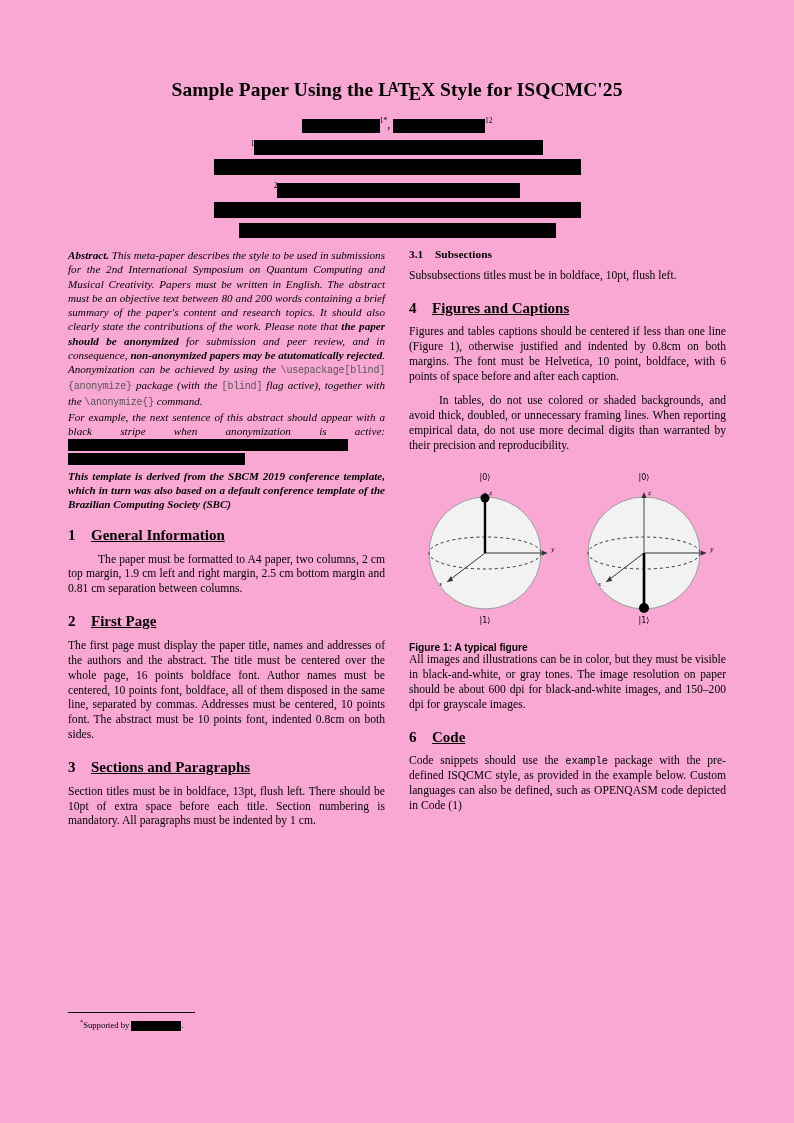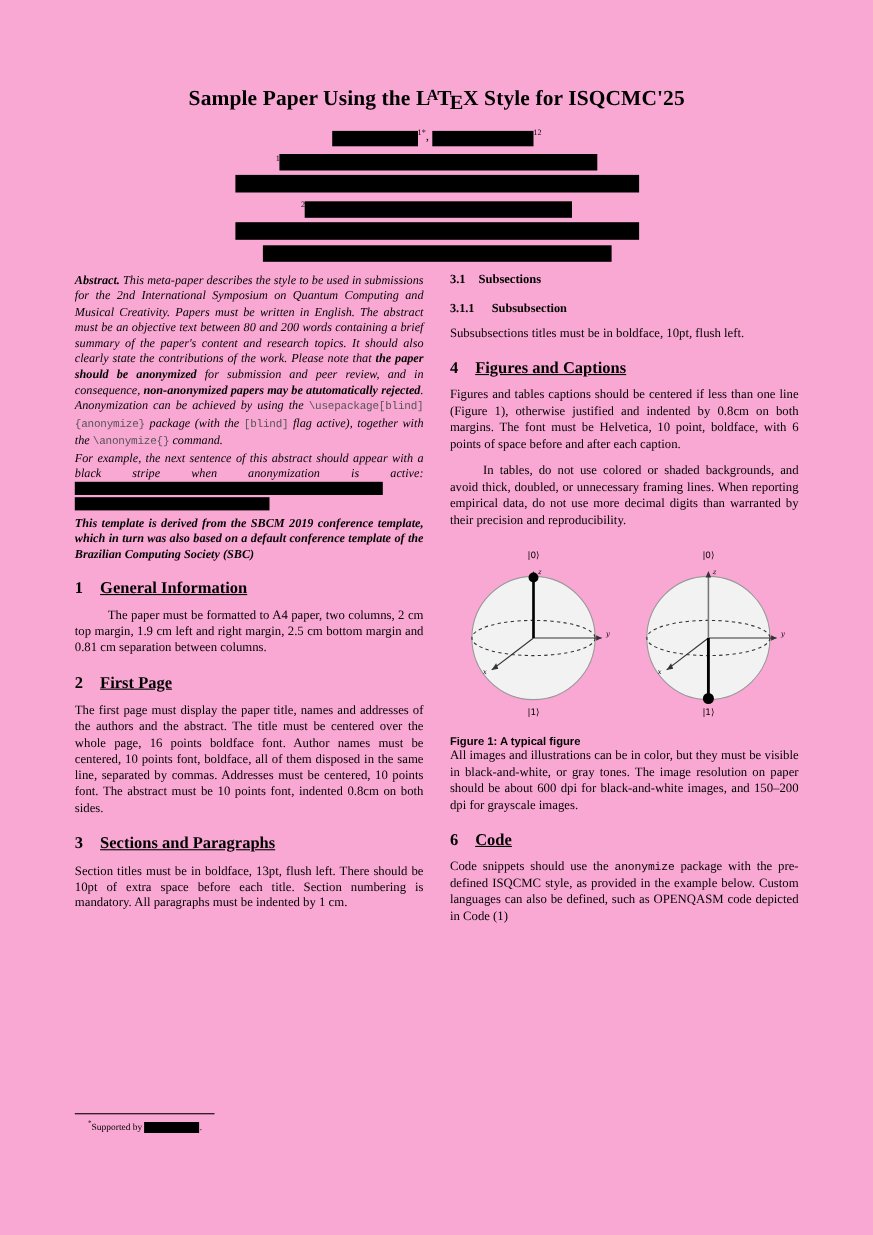--- a/index.html
+++ b/index.html
@@ -247,21 +247,20 @@
     <p class="body">The first page must display the paper title, names and addresses of the authors and the abstract. The title must be centered over the whole page, 16 points boldface font. Author names must be centered, 10 points font, boldface, all of them disposed in the same line, separated by commas. Addresses must be centered, 10 points font. The abstract must be 10 points font, indented 0.8cm on both sides.</p>
 
     <h2 class="sec"><span class="num">3</span><span>Sections and Paragraphs</span></h2>
     <p class="body">Section titles must be in boldface, 13pt, flush left. There should be 10pt of extra space before each title. Section numbering is mandatory. All paragraphs must be indented by 1 cm.</p>
   </div>
 
   <div class="col col-right">
 
     <h3 class="subsec" style="margin-top:0;"><span class="num">3.1</span><span>Subsections</span></h3>
 
-    <h4 class="subsubsec"><span class="num">3.1.1</span><span>Subsubsection</span></h4>
     <p class="body">Subsubsections titles must be in boldface, 10pt, flush left.</p>
 
     <h2 class="sec"><span class="num">4</span><span>Figures and Captions</span></h2>
     <p class="body">Figures and tables captions should be centered if less than one line (Figure 1), otherwise justified and indented by 0.8cm on both margins. The font must be Helvetica, 10 point, boldface, with 6 points of space before and after each caption.</p>
     <p class="body indent">In tables, do not use colored or shaded backgrounds, and avoid thick, doubled, or unnecessary framing lines. When reporting empirical data, do not use more decimal digits than warranted by their precision and reproducibility.</p>
 
     <div class="figure-wrap">
       <div class="spheres">
 
         <svg width="152" height="162" viewBox="0 0 152 162">
@@ -303,21 +302,21 @@
           <text x="70" y="155" text-anchor="middle" font-family="DejaVu Sans, sans-serif" font-size="8" fill="#000">|1⟩</text>
         </svg>
       </div>
 
       <div class="fig-caption">Figure 1: A typical figure</div>
     </div>
 
     <p class="body">All images and illustrations can be in color, but they must be visible in black-and-white, or gray tones. The image resolution on paper should be about 600 dpi for black-and-white images, and 150–200 dpi for grayscale images.</p>
 
     <h2 class="sec"><span class="num">6</span><span>Code</span></h2>
-    <p class="body"><span>Code snippets should use the </span><span class="mono-inline">anonymize</span><span> package with the pre-defined ISQCMC style, as provided in the example below. Custom languages can also be defined, such as OPENQASM code depicted in Code (1)</span></p>
+    <p class="body"><span>Code snippets should use the </span><span class="mono-inline">example</span><span> package with the pre-defined ISQCMC style, as provided in the example below. Custom languages can also be defined, such as OPENQASM code depicted in Code (1)</span></p>
   </div>
 
   <div class="footnote">
     <div class="footnote-rule"></div>
     <div class="footnote-text"><span class="sup">*</span><span>Supported by</span>
       <span class="redacted" style="width:50px;height:10px;"></span><span>.</span></div>
   </div>
 
 </div>
 

